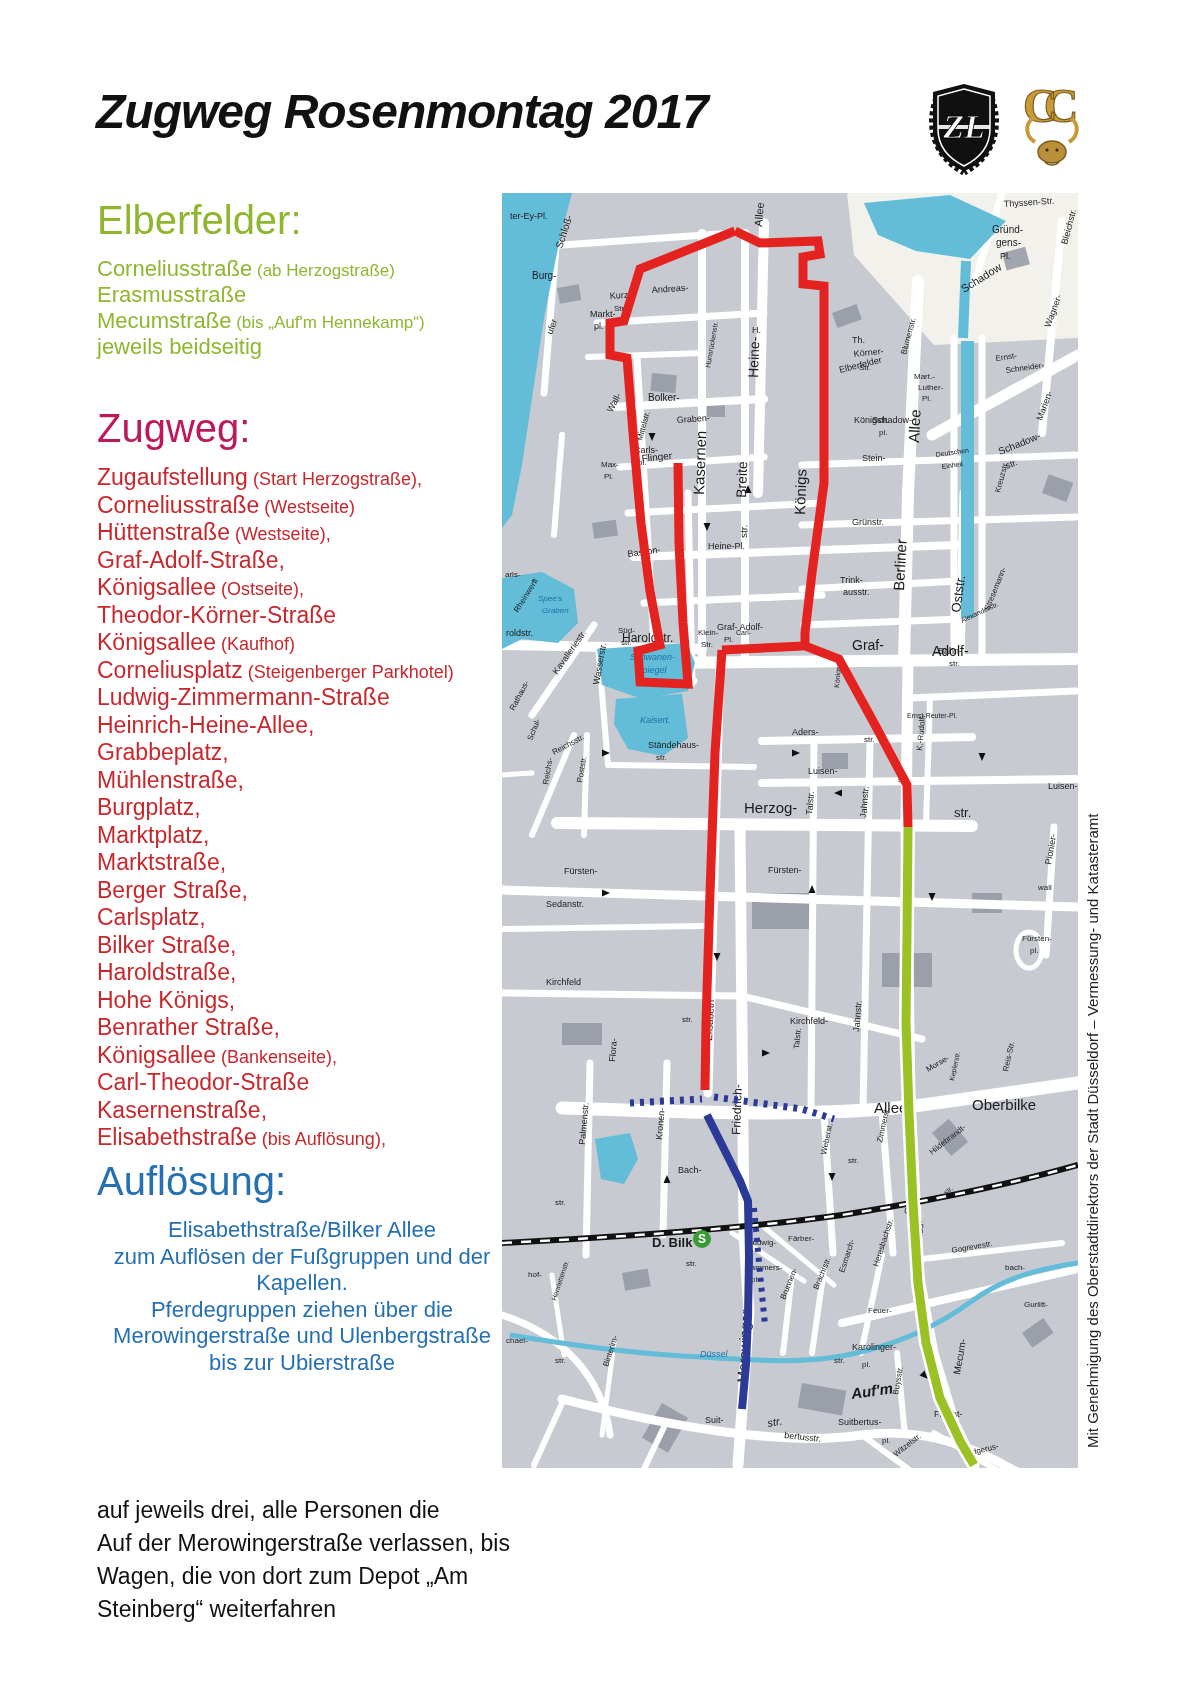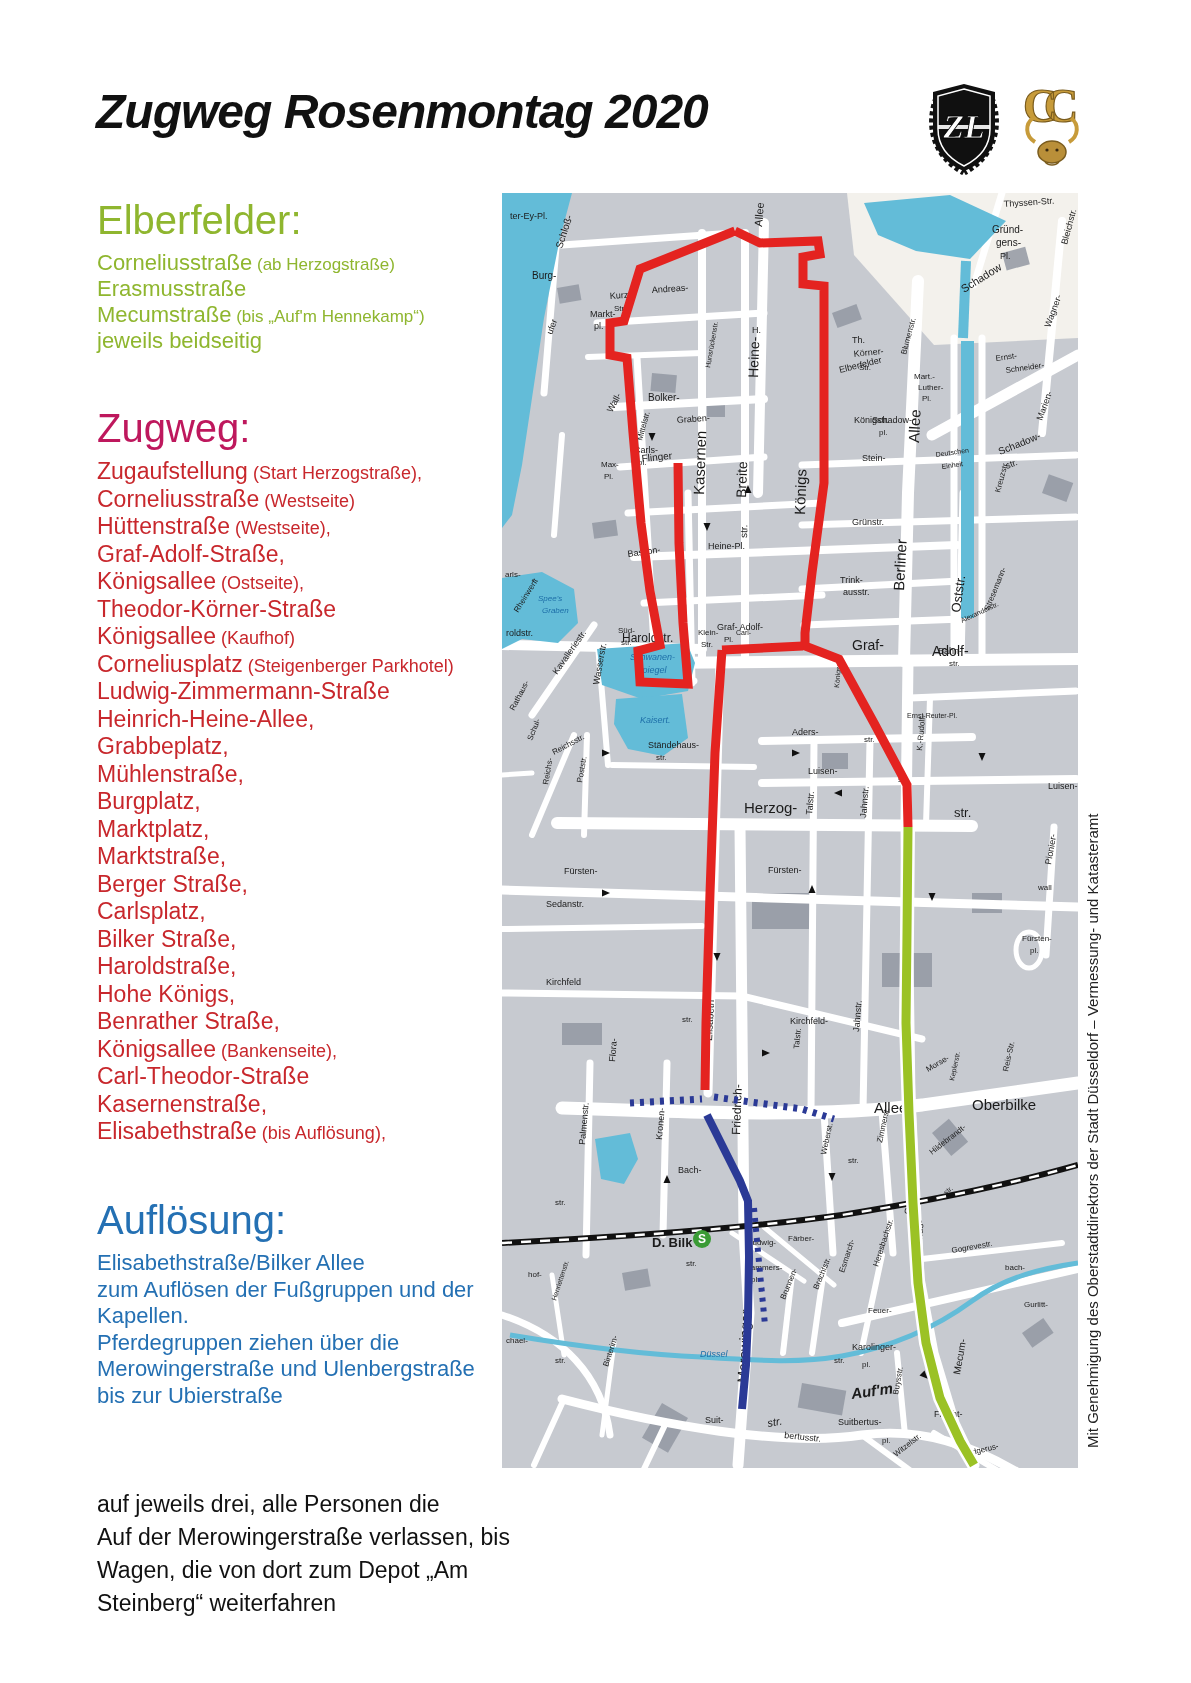--- a/index.html
+++ b/index.html
@@ -12,38 +12,38 @@
   #aufstellung{top:198px;}
   #aufstellung .sec-head{color:#8fb62f;}
   #aufstellung .li-line{line-height:24px;color:#8fb62f;}
   #aufstellung .mn{font-size:22px;}
   #aufstellung .nt{font-size:17px;}
   #zugweg{top:406px;}
   #zugweg .sec-head{color:#be185d;}
   #zugweg .li-line{line-height:25.5px;color:#c8272c;}
   #zugweg .mn{font-size:23px;}
   #zugweg .nt{font-size:18px;}
-  #aufloesung{top:1198px;}
+  #aufloesung{top:1159px;}
   #aufloesung .sec-head{color:#2470b3;}
-  #aufloesung .li-line{line-height:24.5px;color:#2470b3;}
+  #aufloesung .li-line{line-height:24.5px;color:#2470b3;text-align:center;}
   #aufloesung .mn{font-size:22px;}
   #note{position:absolute;left:97px;top:1480px;width:420px;color:#111;}
   #note .li-line{line-height:30px;}
   #note .mn{font-size:23px;}
-  .items{margin-top:9px;}
+  .items{margin-top:15px;}
   .map-wrap{position:absolute;left:502px;top:193px;width:576px;height:1275px;}
   .credit{position:absolute;left:1084px;top:780px;width:26px;height:668px;
     writing-mode:vertical-rl;transform:rotate(180deg);font-size:15px;color:#222;white-space:nowrap;}
 </style>
 </head>
 <body>
 
 <div class="page">
 
-  <div class="title">Zugweg Rosenmontag 2020</div>
+  <div class="title">Zugweg Rosenmontag 2017</div>
 
   <div class="logos">
     <svg width="170" height="100" viewBox="0 0 170 100">
       <g>
         <path d="M12,18 C2,45 8,75 39,92" stroke="#111" stroke-width="7" stroke-dasharray="4 3" fill="none"></path>
         <path d="M66,18 C76,45 70,75 39,92" stroke="#111" stroke-width="7" stroke-dasharray="4 3" fill="none"></path>
         <path d="M39,4 L70,12 L70,50 C70,72 56,84 39,91 C22,84 8,72 8,50 L8,12 Z" fill="#101010"></path>
         <path d="M39,9 L65,16 L65,49 C65,68 53,79 39,86 C25,79 13,68 13,49 L13,16 Z" fill="none" stroke="#fff" stroke-width="1.5"></path>
         <rect x="13" y="45" width="52" height="4" fill="#fff" opacity="0.9"></rect>
         <text x="39" y="58" text-anchor="middle" font-family="Liberation Serif, serif" font-style="italic" font-weight="bold" font-size="34" fill="#fff" stroke="#000" stroke-width="0.8">ZL</text>

